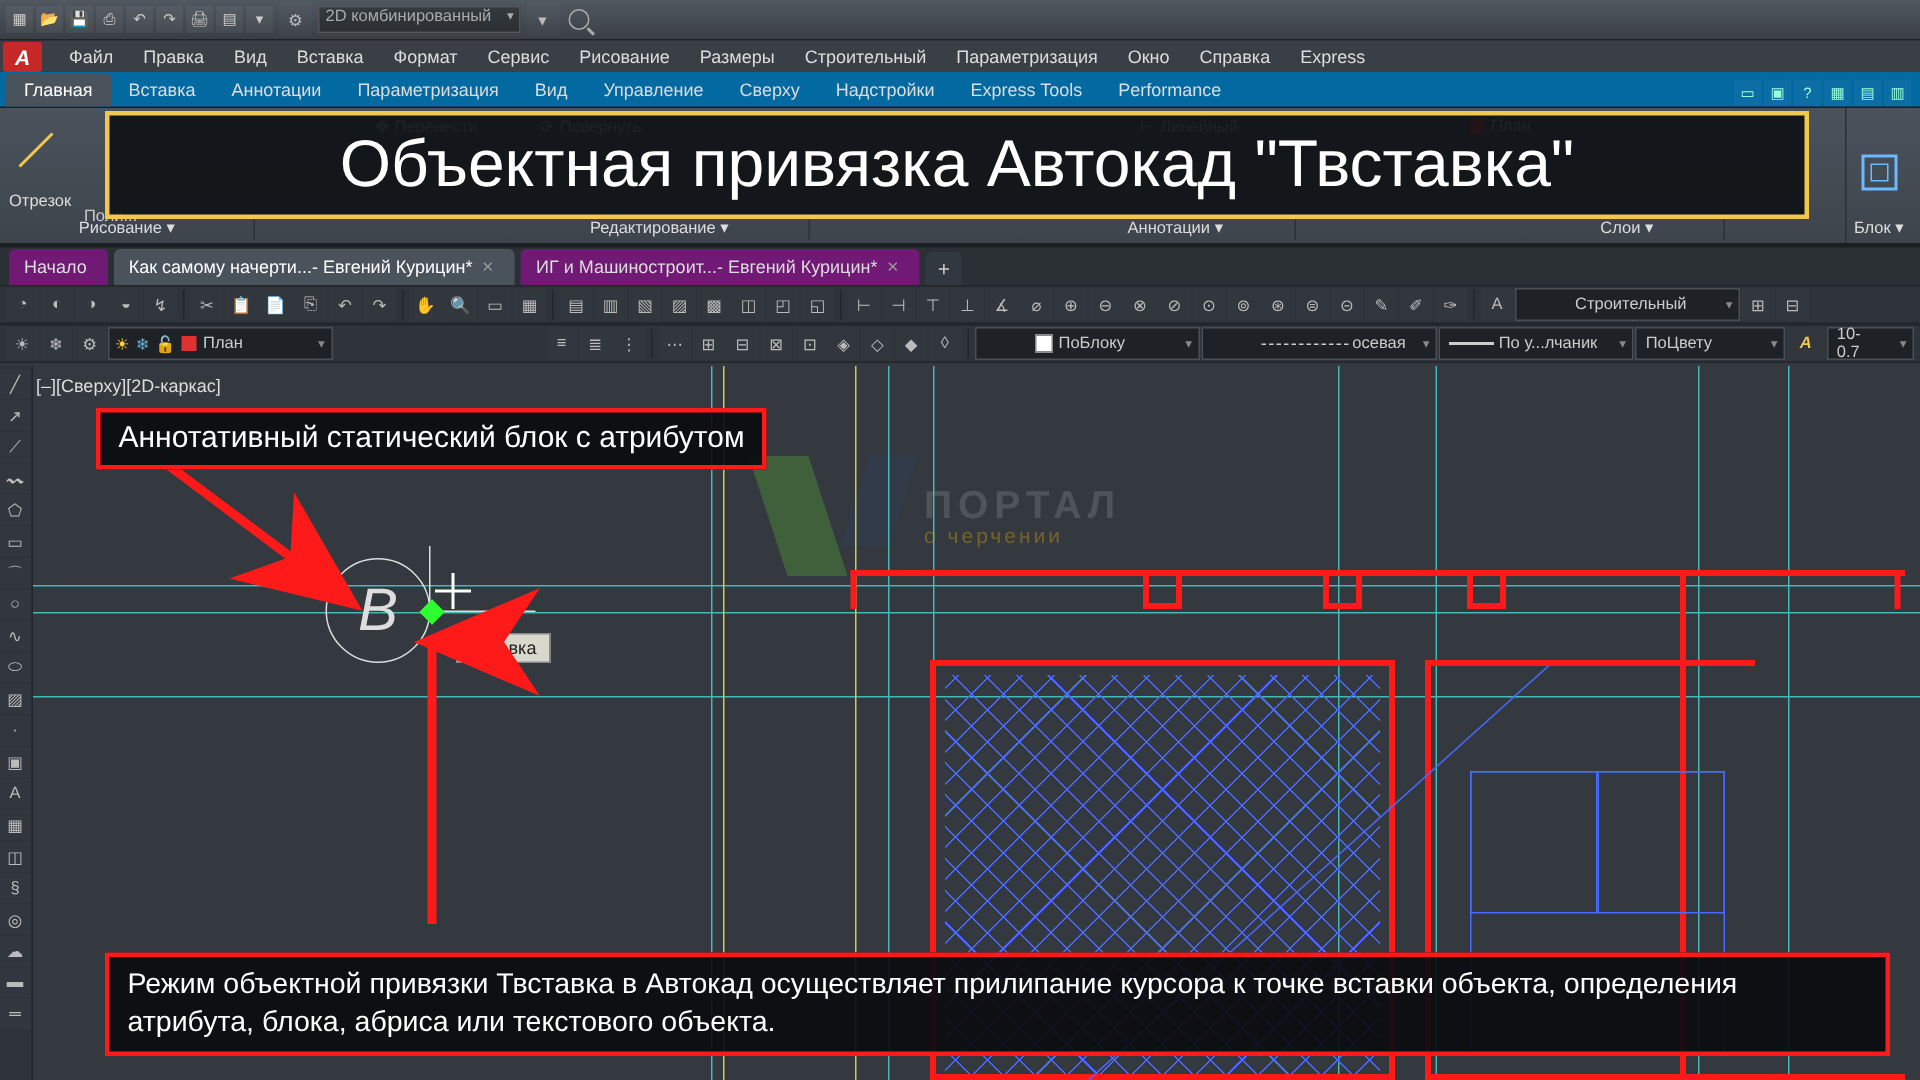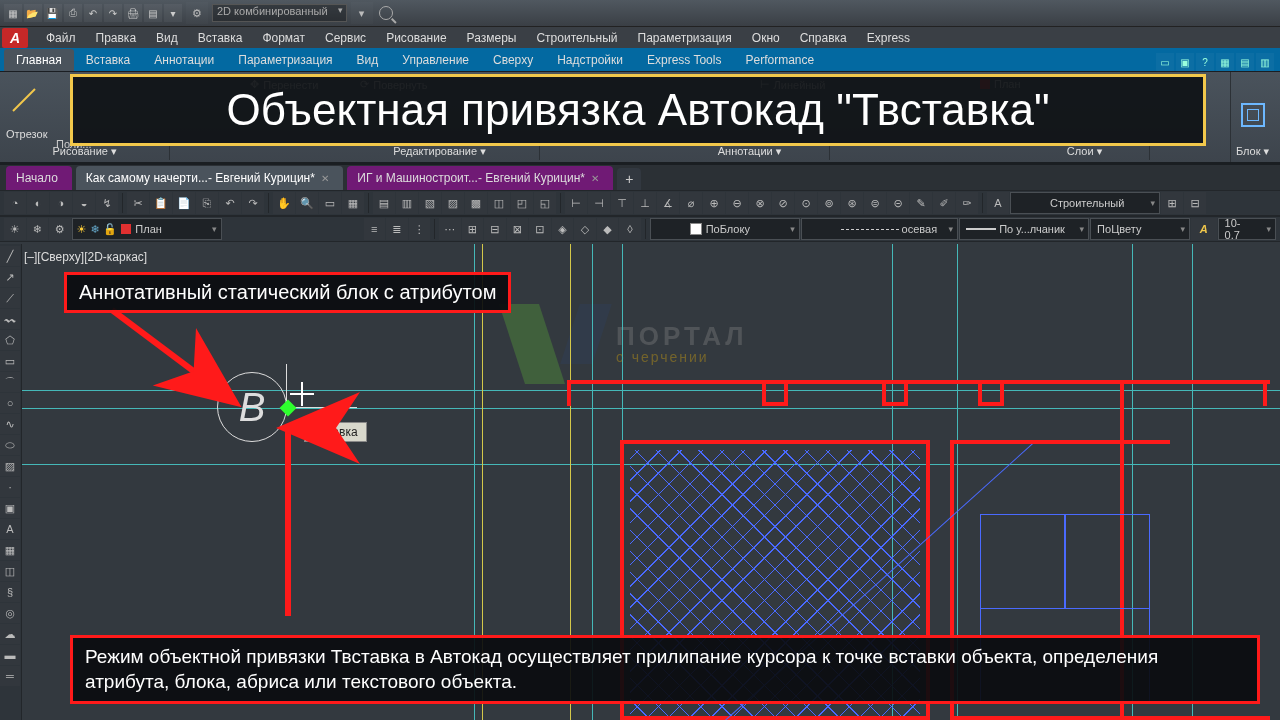--- a/index.html
+++ b/index.html
@@ -181,21 +181,21 @@
   <div style="position:absolute; left:250px; top:6px; color:#ccc; font-size:11px; display:flex; align-items:center; gap:4px;">✥ <span>Перенести</span></div>
   <div style="position:absolute; left:360px; top:6px; color:#ccc; font-size:11px; display:flex; align-items:center; gap:4px;">⟳ <span>Повернуть</span></div>
   <div style="position:absolute; left:760px; top:6px; color:#ccc; font-size:11px; display:flex; align-items:center; gap:4px;">⊢ <span>Линейный</span></div>
   <div style="position:absolute; left:980px; top:6px; color:#ccc; font-size:11px; display:flex; align-items:center; gap:4px;">
       <span class="sw-red"></span> 
       <span>План</span>
     </div>
 
   <div class="ribbon-panel" style="left:0; width:170px">Рисование ▾</div>
   <div class="ribbon-panel" style="left:340px; width:200px">Редактирование ▾</div>
-  <div class="ribbon-panel" style="left:670px; width:160px">Аннотации ▾</div>
+  <div class="ribbon-panel" style="left:704px; width:160px">Аннотации ▾</div>
   <div class="ribbon-panel" style="left:1020px; width:130px">Слои ▾</div>
   <div class="ribbon-right-panel">
     <div class="blk-ico"></div>
     <span>Блок ▾</span>
   </div>
 </div>
 
 <div class="overlay-title">
   <span>Объектная привязка Автокад "Твставка"</span>
 </div>

